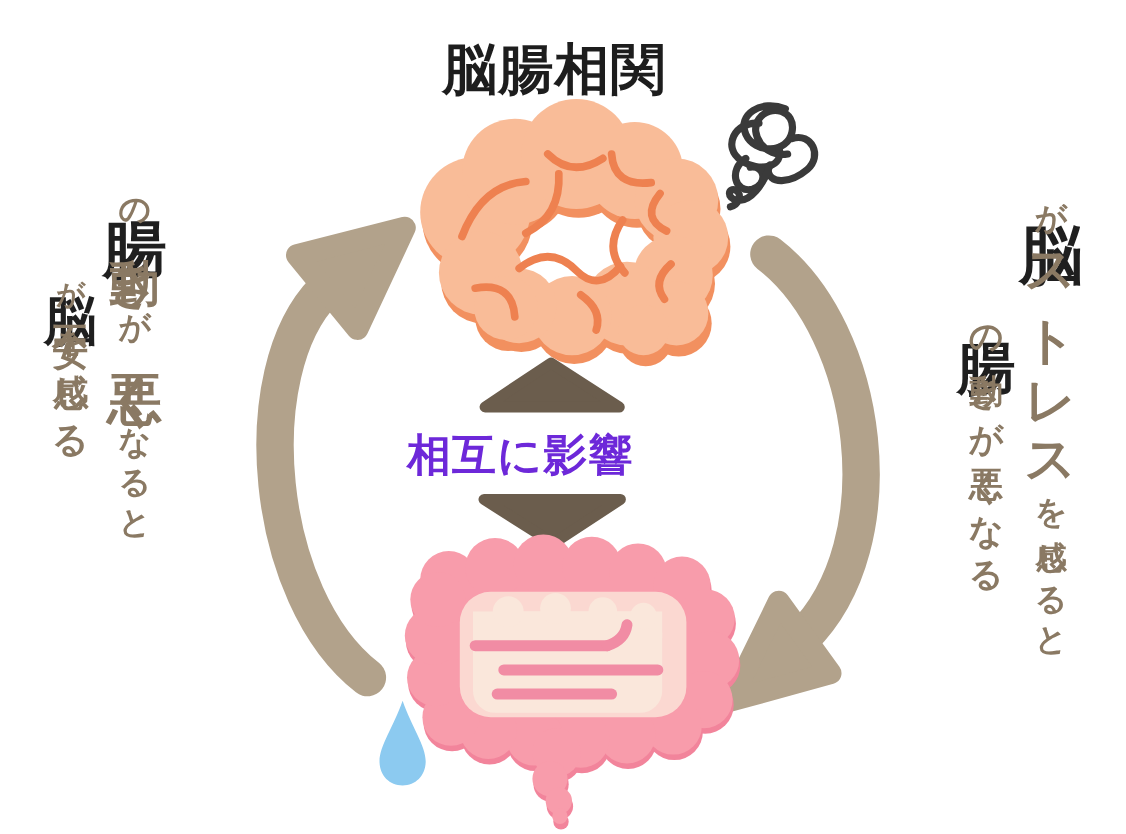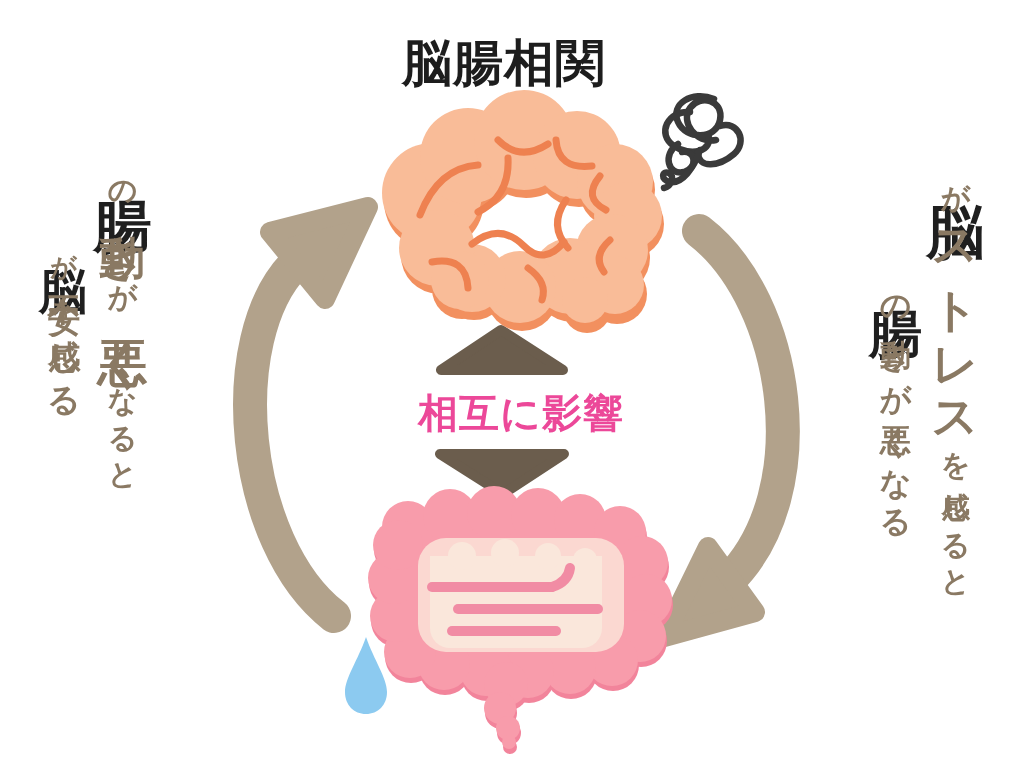--- a/index.html
+++ b/index.html
@@ -6,22 +6,22 @@
   .canvas {
     position:relative; width:1024px; height:758px; background:#ffffff;
     overflow:hidden; font-family:"DejaVu Sans", sans-serif;
   }
   .title {
     position:absolute; left:0; top:30px; width:1008px; text-align:center;
     font-size:50px; font-weight:800; color:#1d1d1d; letter-spacing:1px;
   }
   svg.layer { position:absolute; left:0; top:0; }
   .center-label {
-    position:absolute; left:404px; top:386px; width:220px; text-align:right;
-    font-size:40px; font-weight:700; color:#ec4899; letter-spacing:1px;
+    position:absolute; left:370px; top:386px; width:220px; text-align:left;
+    font-size:40px; font-weight:700; color:#6d28d9; letter-spacing:1px;
   }
   .vcol {
     position:absolute; writing-mode:vertical-rl; text-orientation:upright;
     line-height:1; font-weight:700; letter-spacing:5px; white-space:nowrap;
   }
   .left-main  { left:94px;  top:156px; }
   .left-sub   { left:40px;  top:230px; }
   .right-main { left:927px; top:158px; }
   .right-sub  { left:870px; top:270px; }
   .c-organ      { font-size:58px; color:#1f1f1f; }

